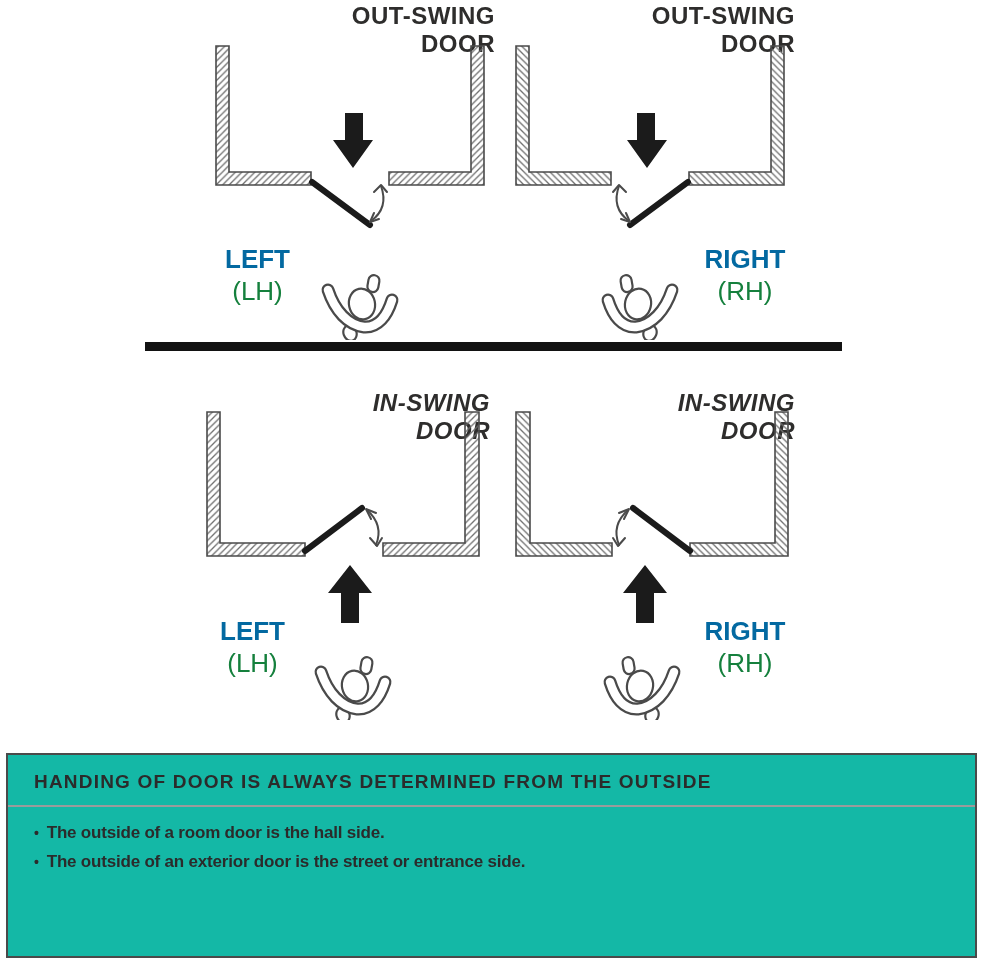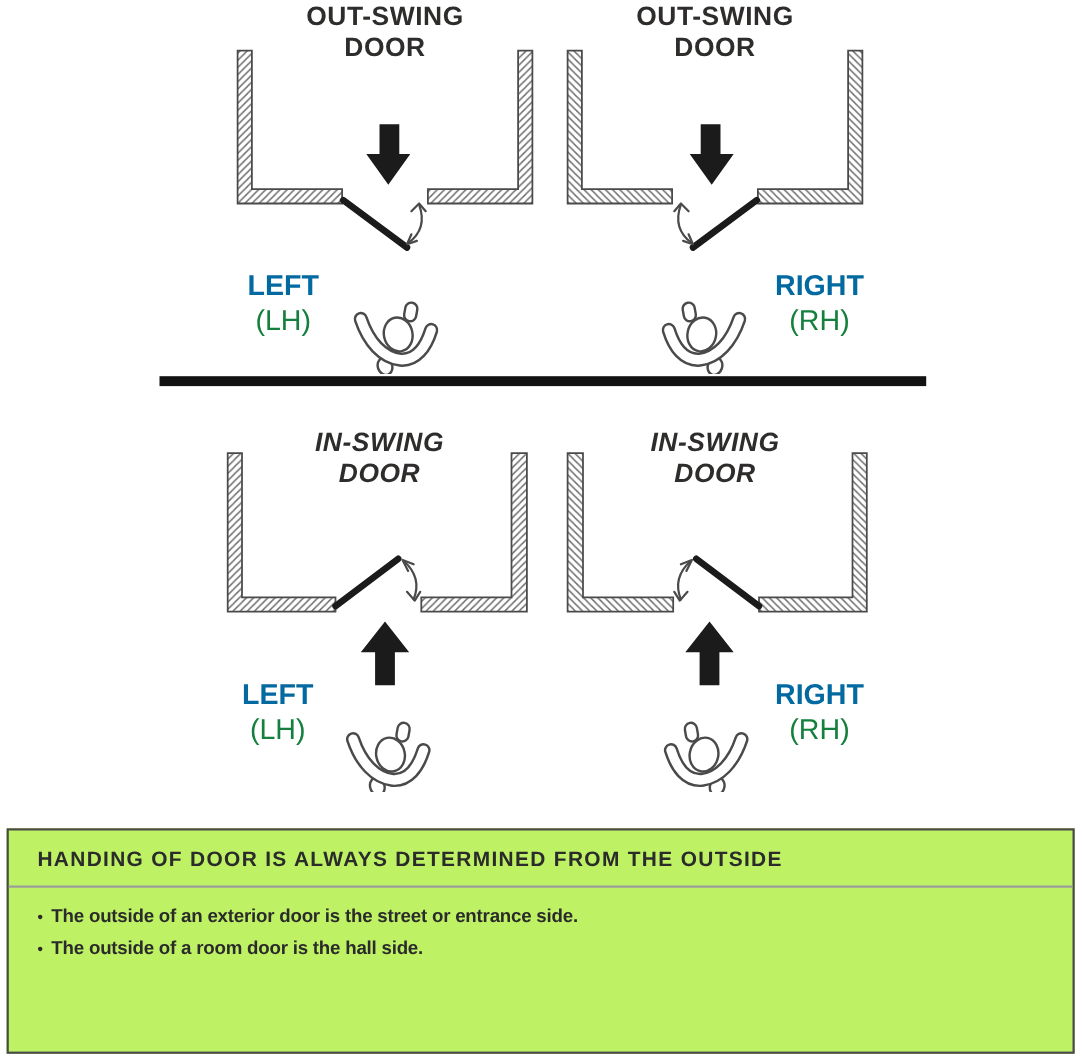--- a/index.html
+++ b/index.html
@@ -7,42 +7,42 @@
     width:984px;height:964px;position:relative;overflow:hidden;
     font-family:"Liberation Sans","DejaVu Sans",sans-serif;
     color:#2e2d2c;
   }
   .quad{position:absolute;width:290px;}
   #quad-osl{left:205px;top:0;height:345px;}
   #quad-osr{left:505px;top:0;height:345px;}
   #quad-isl{left:200px;top:366px;height:352px;}
   #quad-isr{left:505px;top:366px;height:352px;}
   .diagram-title{
-    position:absolute;left:0;right:0;text-align:center;
+    position:absolute;left:0;right:0;text-align:right;
     font-weight:bold;font-size:24px;line-height:28px;letter-spacing:.5px;color:#2e2d2c;
   }
   #quad-osl .diagram-title,#quad-osr .diagram-title{top:2px;}
   #quad-isl .diagram-title,#quad-isr .diagram-title{top:23px;font-style:italic;}
   .plan{position:absolute;left:0;}
   .plan-out{top:40px;width:290px;height:300px;}
   .plan-in{top:39px;width:290px;height:315px;}
   svg.mirrored{transform:scaleX(-1);}
   .hand-block{position:absolute;text-align:center;}
   .hand-label{font-weight:bold;font-size:26px;line-height:32px;color:#0369a1;}
   .hand-abbr{font-weight:normal;font-size:26px;line-height:32px;color:#15803d;}
   #quad-osl .hand-block{left:0;top:243px;width:105px;}
   #quad-osr .hand-block{left:185px;top:243px;width:110px;}
   #quad-isl .hand-block{left:0;top:249px;width:105px;}
   #quad-isr .hand-block{left:185px;top:249px;width:110px;}
   .divider-bar{
     position:absolute;left:145px;top:342px;width:697px;height:9px;background:#121212;
   }
   .info-box{
     position:absolute;left:6px;top:753px;width:971px;height:205px;
-    background:#bef264;border:2px solid #4a4a4a;box-sizing:border-box;
+    background:#14b8a6;border:2px solid #4a4a4a;box-sizing:border-box;
   }
   .info-heading{
     height:52px;box-sizing:border-box;padding:16px 0 0 26px;
     border-bottom:2px solid #9b9b9b;
     font-weight:bold;font-size:19px;letter-spacing:1.2px;color:#2b2b2b;
   }
   .bullet-list{
     list-style:none;margin:12px 0 0 0;padding:0 0 0 26px;
   }
   .bullet-list li{
@@ -147,16 +147,16 @@
   </svg>
   <div class="hand-block">
     <div class="hand-label">RIGHT</div>
     <div class="hand-abbr">(RH)</div>
   </div>
 </div>
 
 <div class="info-box">
   <div class="info-heading">HANDING OF DOOR IS ALWAYS DETERMINED FROM THE OUTSIDE</div>
   <ul class="bullet-list">
+    <li>The outside of a room door is the hall side.</li>
     <li>The outside of an exterior door is the street or entrance side.</li>
-    <li>The outside of a room door is the hall side.</li>
   </ul>
 </div>
 
 </body></html>

